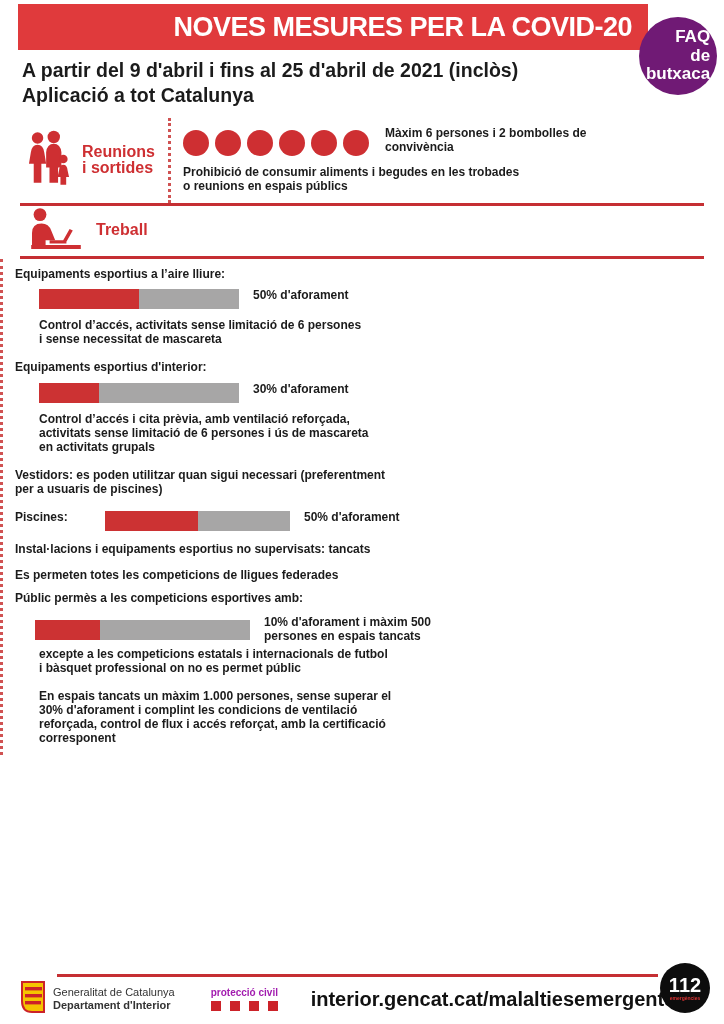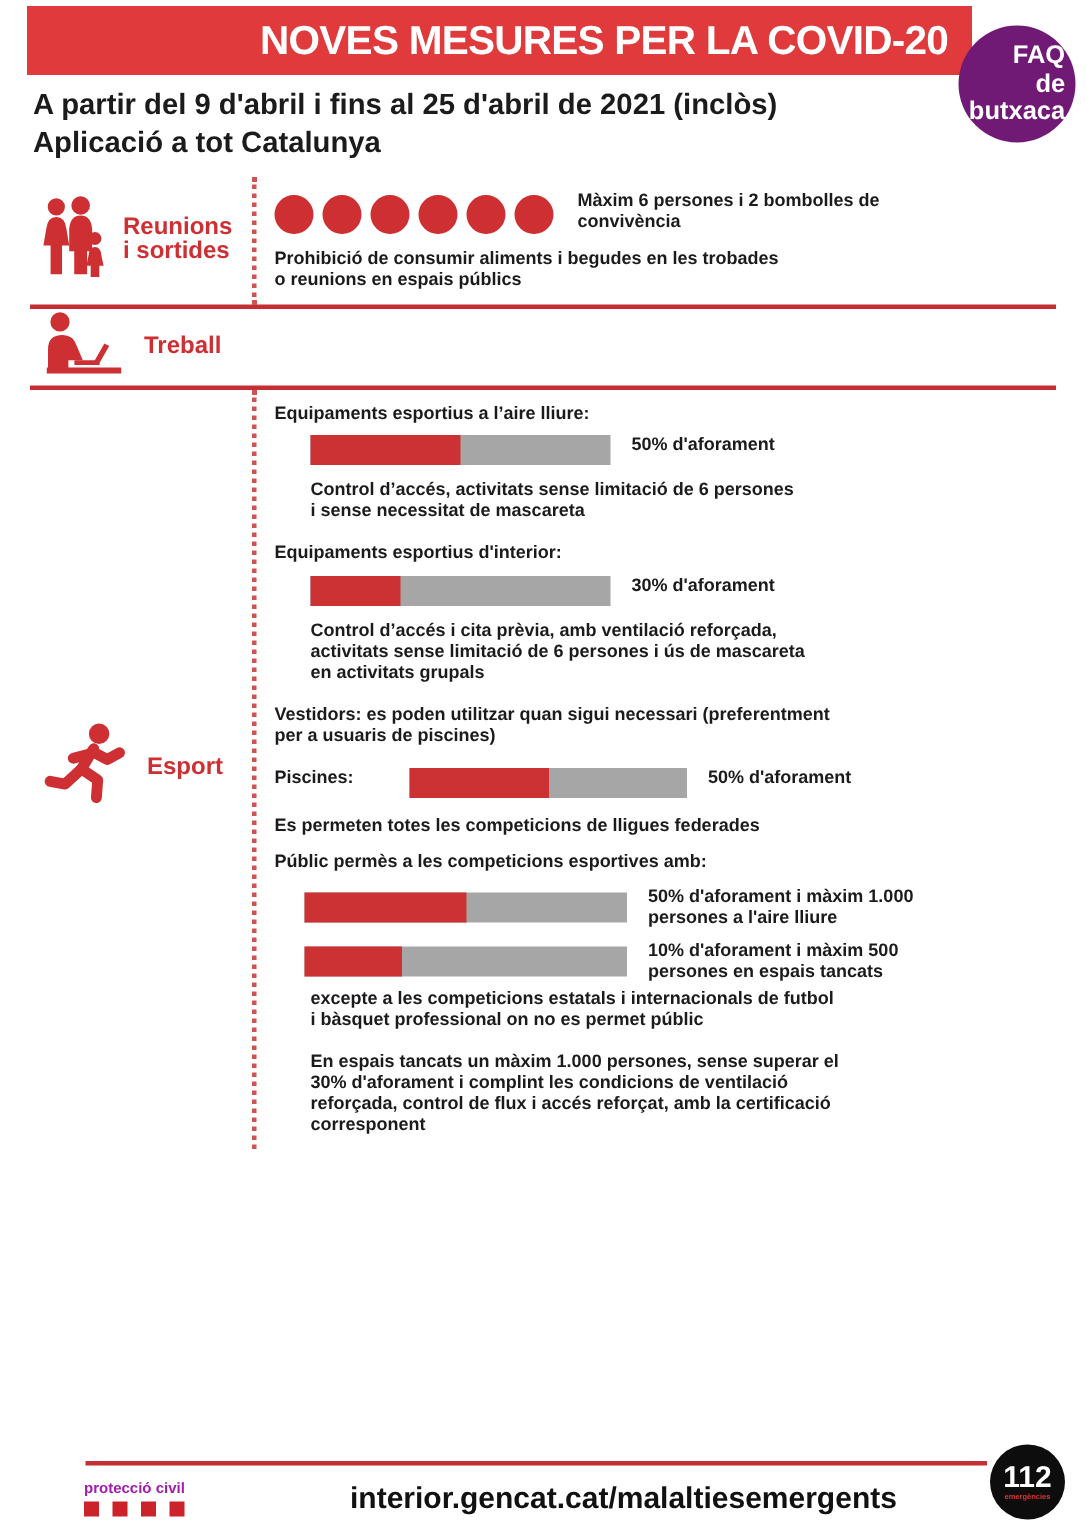--- a/index.html
+++ b/index.html
@@ -140,35 +140,20 @@
             <rect class="red" x="4" y="48" width="62" height="5"></rect>
           </svg>
         </span>
         <span>Treball</span>
       </div>
     </div>
 
     <div class="divider"></div>
 
     <div class="section">
-      <div class="sec-left">
-        <span>
-          <svg width="58" height="60" viewBox="0 0 64 64">
-            <circle class="red" cx="42" cy="9" r="7.5"></circle>
-            <g stroke="#CE2F32" stroke-width="8" stroke-linecap="round" stroke-linejoin="round" fill="none">
-              <path d="M38 20 L29 35"></path>
-              <path d="M37 22 L48 28 L57 23"></path>
-              <path d="M35 24 L23 27"></path>
-              <path d="M29 35 L41 43 L40 56"></path>
-              <path d="M29 35 L17 46 L6 44"></path>
-            </g>
-          </svg>
-        </span>
-        <span>Esport</span>
-      </div>
       <div class="sec-right">
 
         <div class="mb8">Equipaments esportius a l’aire lliure:</div>
         <div class="bar-row ind mb10">
           <div class="bar w200">
             <div class="bar-fill" style="width: 50%;"></div>
           </div>
           <div class="bar-label">50% d'aforament</div>
         </div>
         <div class="pre ind mb14">Control d’accés, activitats sense limitació de 6 persones
@@ -189,30 +174,24 @@
 per a usuaris de piscines)</div>
 
         <div class="bar-row mb12">
           <div style="width:76px;">Piscines:</div>
           <div class="bar w185">
             <div class="bar-fill" style="width: 50%;"></div>
           </div>
           <div class="bar-label">50% d'aforament</div>
         </div>
 
+        <div class="mb12">Instal·lacions i equipaments esportius no supervisats: tancats</div>
         <div class="mb10">Es permeten totes les  competicions de lligues federades</div>
         <div class="mb10">Públic permès a les competicions esportives amb:</div>
 
-        <div class="bar-row mb8" style="margin-left:20px;">
-          <div class="bar w215" style="margin-top:4px;">
-            <div class="bar-fill" style="width: 50%;"></div>
-          </div>
-          <div class="pre bar-label">50% d'aforament i màxim 1.000
-persones a l'aire lliure</div>
-        </div>
         <div class="bar-row" style="margin-left:20px; margin-bottom:4px;">
           <div class="bar w215" style="margin-top:4px;">
             <div class="bar-fill" style="width: 30%;"></div>
           </div>
           <div class="pre bar-label">10% d'aforament i màxim 500
 persones  en espais tancats</div>
         </div>
 
         <div class="pre mb14" style="margin-left:24px;">excepte a les competicions estatals i internacionals de futbol
 i bàsquet professional on no es permet públic</div>
@@ -220,20 +199,34 @@
 30% d'aforament i complint les condicions de ventilació
 reforçada, control de flux i accés reforçat, amb la certificació
 corresponent</div>
       </div>
     </div>
 
   </div>
 
   <div class="footer-line"></div>
   <div class="footer">
+    <div class="gencat">
+      <span>
+        <svg width="26" height="32" viewBox="0 0 26 32">
+          <path d="M2 1 L24 1 L24 31 L12 31 Q2 31 2 20 Z" fill="#F5C400" stroke="#CC2229" stroke-width="2"></path>
+          <rect x="5" y="6" width="17" height="3.4" fill="#CC2229"></rect>
+          <rect x="5" y="13" width="17" height="3.4" fill="#CC2229"></rect>
+          <rect x="5" y="20" width="16" height="3.4" fill="#CC2229"></rect>
+        </svg>
+      </span>
+      <div class="gencat-text">
+        <div class="l1">Generalitat de Catalunya</div>
+        <div class="l2">Departament d'Interior</div>
+      </div>
+    </div>
     <div class="proteccio">
       <div class="pc-label">protecció civil</div>
       <div class="pc-squares">
         <span></span>
           <span></span>
           <span></span>
           <span></span>
       </div>
     </div>
     <div class="footer-url">interior.gencat.cat/malaltiesemergents</div>

